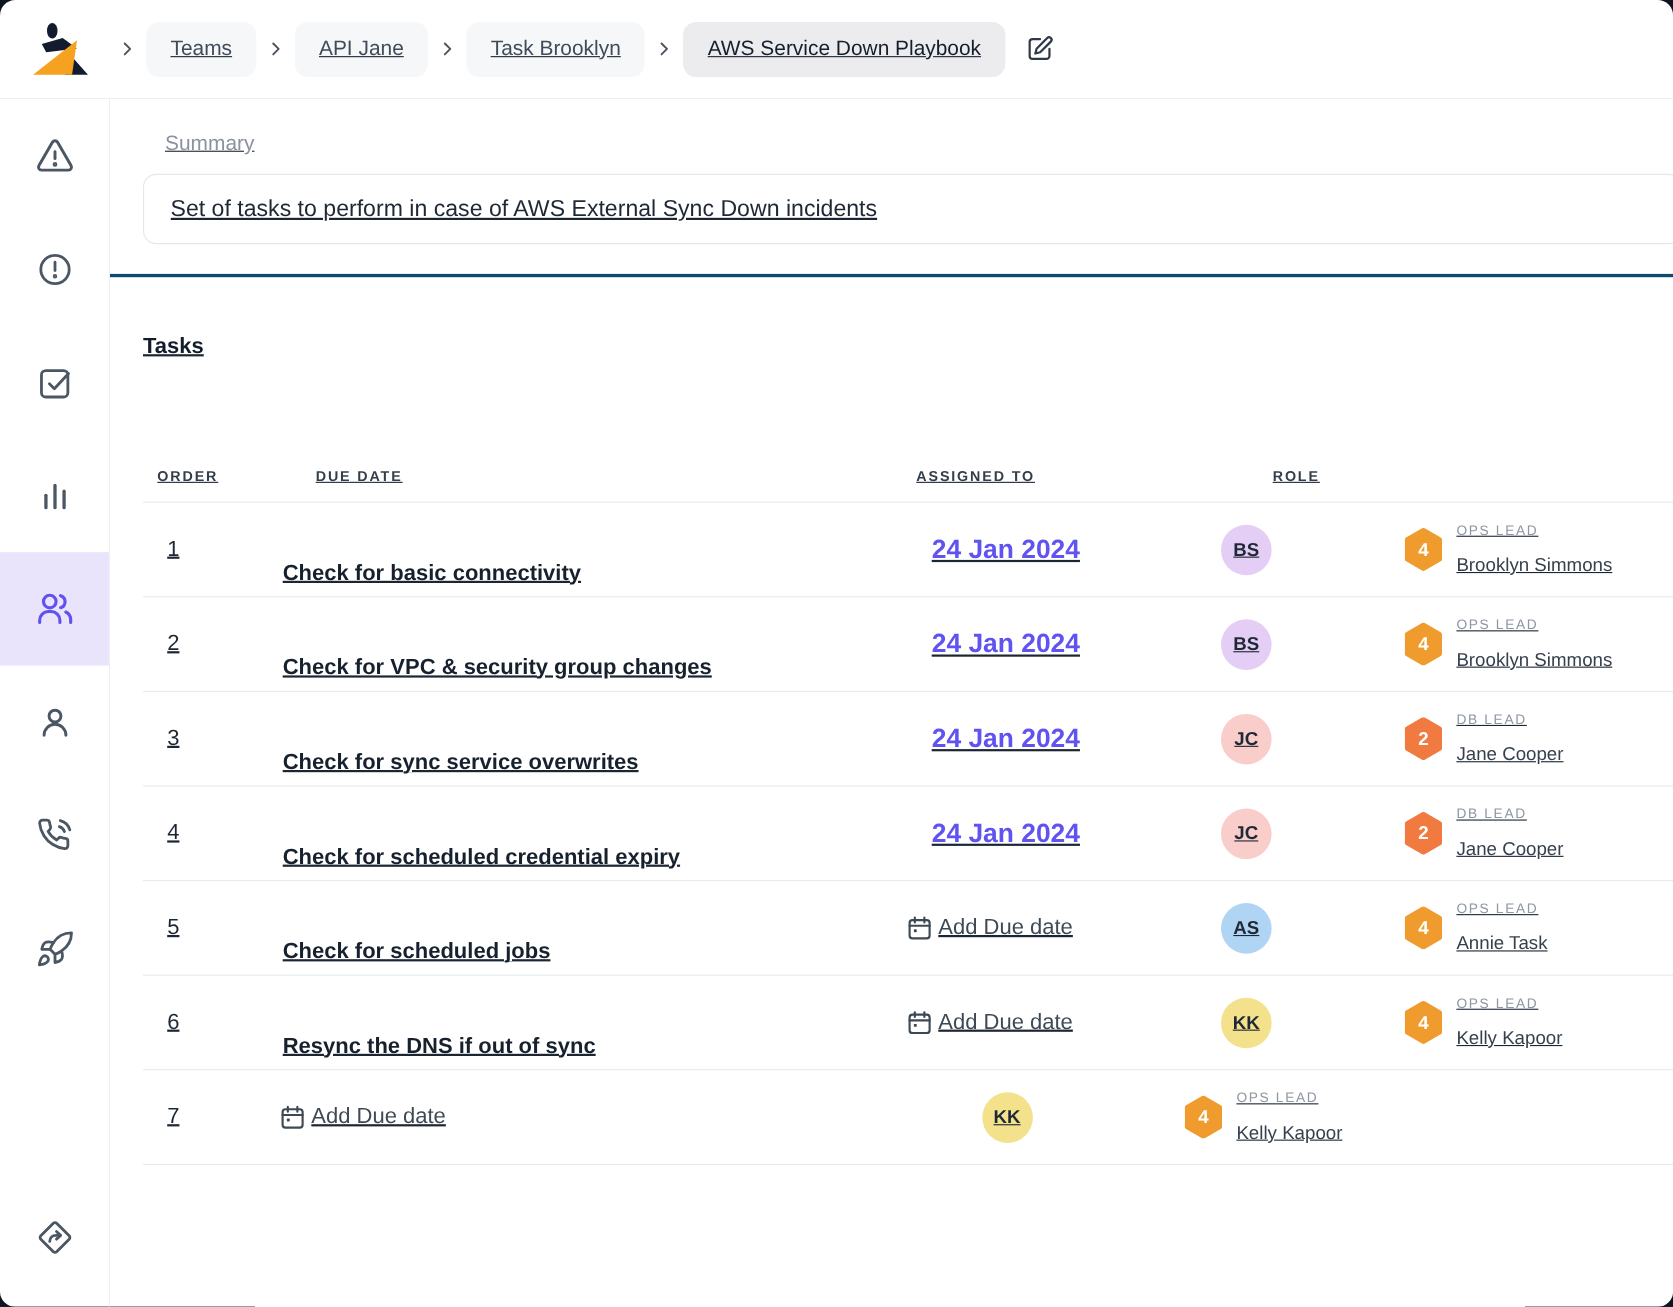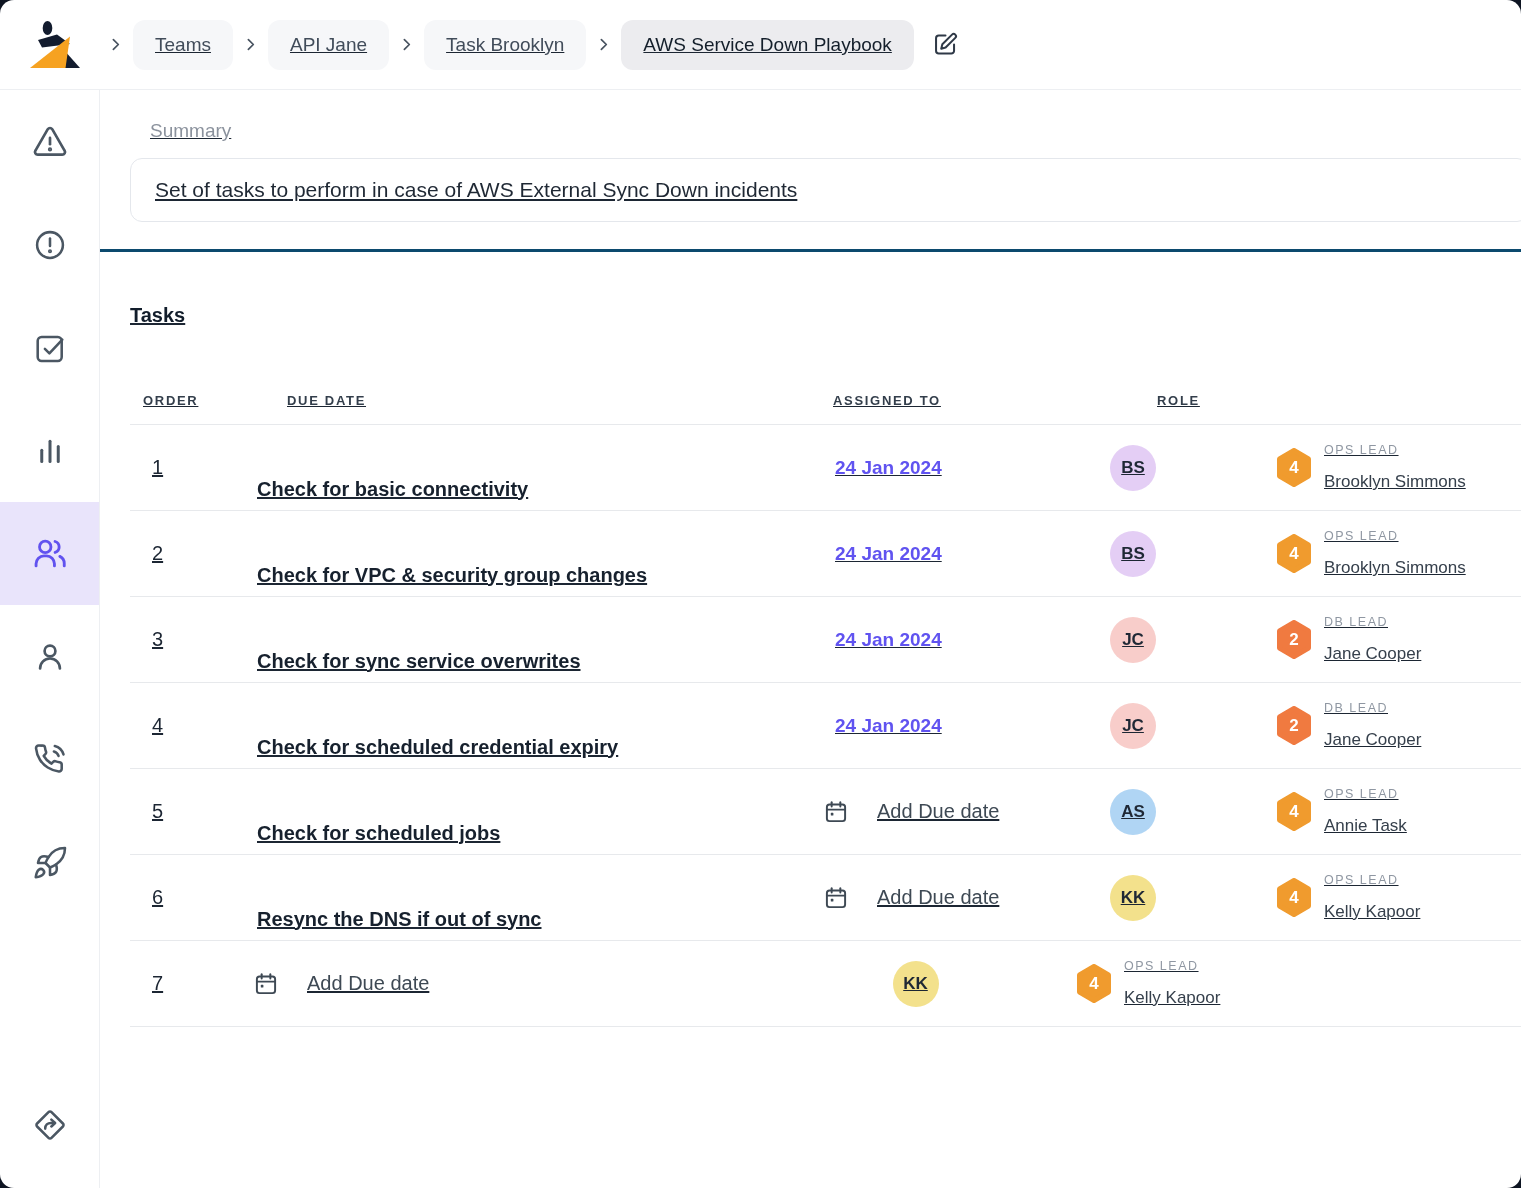--- a/index.html
+++ b/index.html
@@ -31,32 +31,32 @@
     padding:30px 0 0 30px;}
   .summary-label{font-size:19px;color:#8b929d;margin:0 0 16px 20px;}
   .summary-input{display:block;width:calc(100% + 8px);height:64px;box-sizing:border-box;
     border:1px solid #e4e7ec;border-radius:12px;padding:0 24px;font-size:21px;
     color:#1f2834;font-family:inherit;background:#fff;outline:none;}
   
   .tasks-section{padding-left:30px;}
   .tasks-title{font-size:20px;font-weight:700;color:#121d2b;margin:52px 0 0 0;}
   .grid{display:grid;grid-template-columns:115px 570px 235px 200px 1fr;}
   .thead{padding-top:66px;padding-bottom:16px;border-bottom:1px solid #e7e9ec;}
-  .th{font-size:13px;font-weight:700;letter-spacing:0.13em;color:#333e4b;}
+  .th{font-size:13px;font-weight:700;letter-spacing:0.13em;color:#333e4b;margin-top:32px;}
   .th.c-order{padding-left:13px;}
   .th.c-task{padding-left:12px;}
   .th.c-due{padding-left:42px;}
   .th.c-assigned{padding-left:18px;}
   .th.c-role{padding-left:107px;}
   .row{height:85px;border-bottom:1px solid #e7e9ec;align-items:center;}
   .cell-order{padding-left:22px;font-size:20px;color:#1c2633;}
   .cell-task{padding-left:12px;font-size:20px;font-weight:600;color:#17212e;margin-top:43px;}
   .cell-due{padding-left:8px;display:flex;align-items:center;}
-  .due-date{font-size:19px;font-weight:600;color:#6053f0;margin-left:12px;cursor:pointer;}
-  .add-due{display:flex;align-items:center;gap:28px;color:#3e4954;font-size:20px;cursor:pointer;}
+  .due-date{font-size:24px;font-weight:600;color:#6053f0;margin-left:24px;cursor:pointer;}
+  .add-due{display:flex;align-items:center;gap:4px;color:#3e4954;font-size:20px;cursor:pointer;}
   .cell-assigned{display:flex;justify-content:center;padding-right:34px;}
   .avatar{width:46px;height:46px;border-radius:50%;display:flex;align-items:center;
     justify-content:center;font-size:17px;font-weight:600;color:#1f2835;cursor:pointer;}
   .cell-role{display:flex;align-items:center;gap:13px;padding-left:27px;cursor:pointer;}
   .hex{position:relative;width:34px;height:39px;flex:none;}
   .hex svg{display:block;}
   .hex-num{position:absolute;inset:0;display:flex;align-items:center;justify-content:center;
     color:#fff;font-weight:700;font-size:17px;}
   .role-lines{display:flex;flex-direction:column;gap:3px;}
   .role-label{font-size:12.5px;letter-spacing:0.12em;color:#8f97a2;font-weight:500;}

